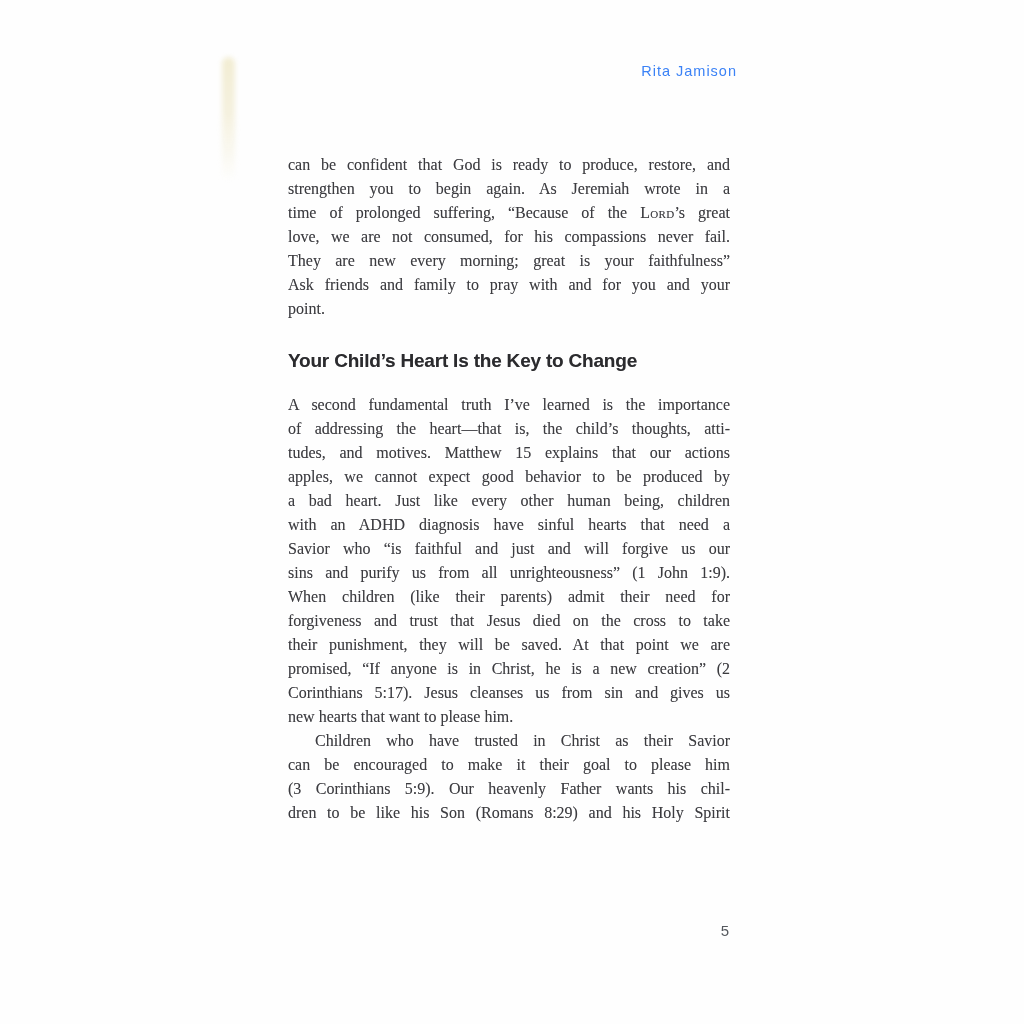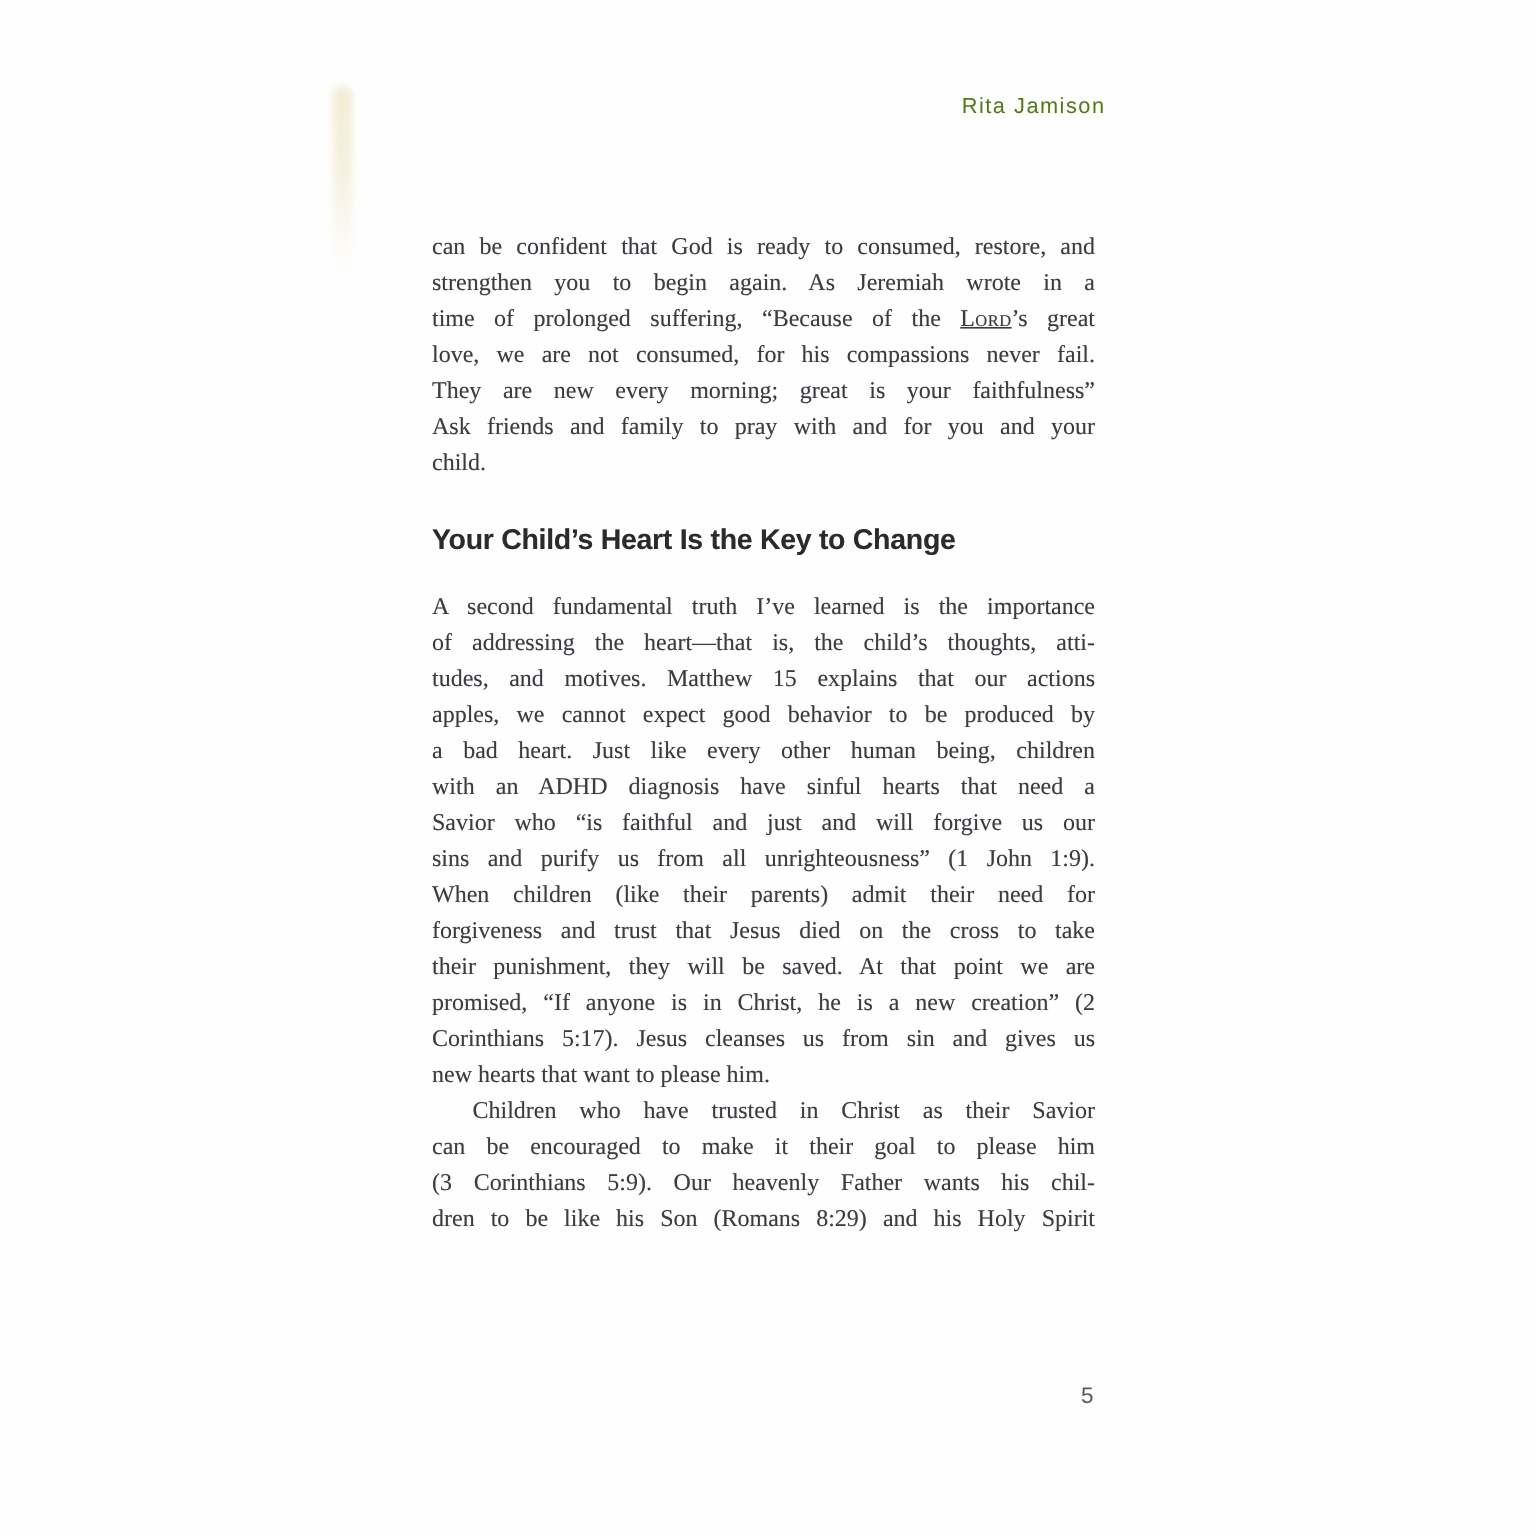--- a/index.html
+++ b/index.html
@@ -21,42 +21,42 @@
     filter: blur(2.5px);
     border-radius: 7px;
   }
   .running-header {
     position: absolute;
     top: 63px;
     right: 287px;
     font-family: "Liberation Sans", sans-serif;
     font-size: 14.5px;
     letter-spacing: 1px;
-    color: #4d7c0f;
+    color: #3b82f6;
   }
   .text-column {
     position: absolute;
     left: 288px;
     top: 153px;
     width: 442px;
   }
   .para { margin: 0; }
   .para .line {
     font-size: 16px;
     line-height: 24px;
     color: #3c3c40;
     white-space: nowrap;
     text-align: justify;
     text-align-last: justify;
     text-justify: inter-word;
     text-shadow: 0 0 0.6px rgba(70,70,75,0.38);
   }
   .para .line.flush { text-align-last: left; }
   .para .line.indent { text-indent: 27px; }
-  .sc { font-variant: small-caps; letter-spacing: 0.3px; text-decoration: underline; }
+  .sc { font-variant: small-caps; letter-spacing: 0.3px; }
   .heading {
     font-family: "Liberation Sans", sans-serif;
     font-weight: 700;
     font-size: 19px;
     letter-spacing: -0.2px;
     color: #2b2b2e;
     line-height: 26px;
     margin-top: 27px;
     margin-bottom: 19px;
     white-space: nowrap;
@@ -72,27 +72,27 @@
   }
 </style>
 </head>
 <body>
 
 <div class="page">
   <div class="edge-artifact"></div>
   <div class="running-header">Rita Jamison</div>
   <div class="text-column">
       <div class="para">
-        <div class="line">can be confident that God is ready to consumed, restore, and</div>
+        <div class="line">can be confident that God is ready to produce, restore, and</div>
         <div class="line">strengthen you to begin again. As Jeremiah wrote in a</div>
         <div class="line"><span>time of prolonged suffering, “Because of the </span><span class="sc">Lord</span><span>’s great</span></div>
         <div class="line">love, we are not consumed, for his compassions never fail.</div>
         <div class="line">They are new every morning; great is your faithfulness”</div>
         <div class="line">Ask friends and family to pray with and for you and your</div>
-        <div class="line flush">child.</div>
+        <div class="line flush">point.</div>
       </div>
       <div class="heading">Your Child’s Heart Is the Key to Change</div>
       <div class="para">
         <div class="line">A second fundamental truth I’ve learned is the importance</div>
         <div class="line">of addressing the heart—that is, the child’s thoughts, atti-</div>
         <div class="line">tudes, and motives. Matthew 15 explains that our actions</div>
         <div class="line">apples, we cannot expect good behavior to be produced by</div>
         <div class="line">a bad heart. Just like every other human being, children</div>
         <div class="line">with an ADHD diagnosis have sinful hearts that need a</div>
         <div class="line">Savior who “is faithful and just and will forgive us our</div>

